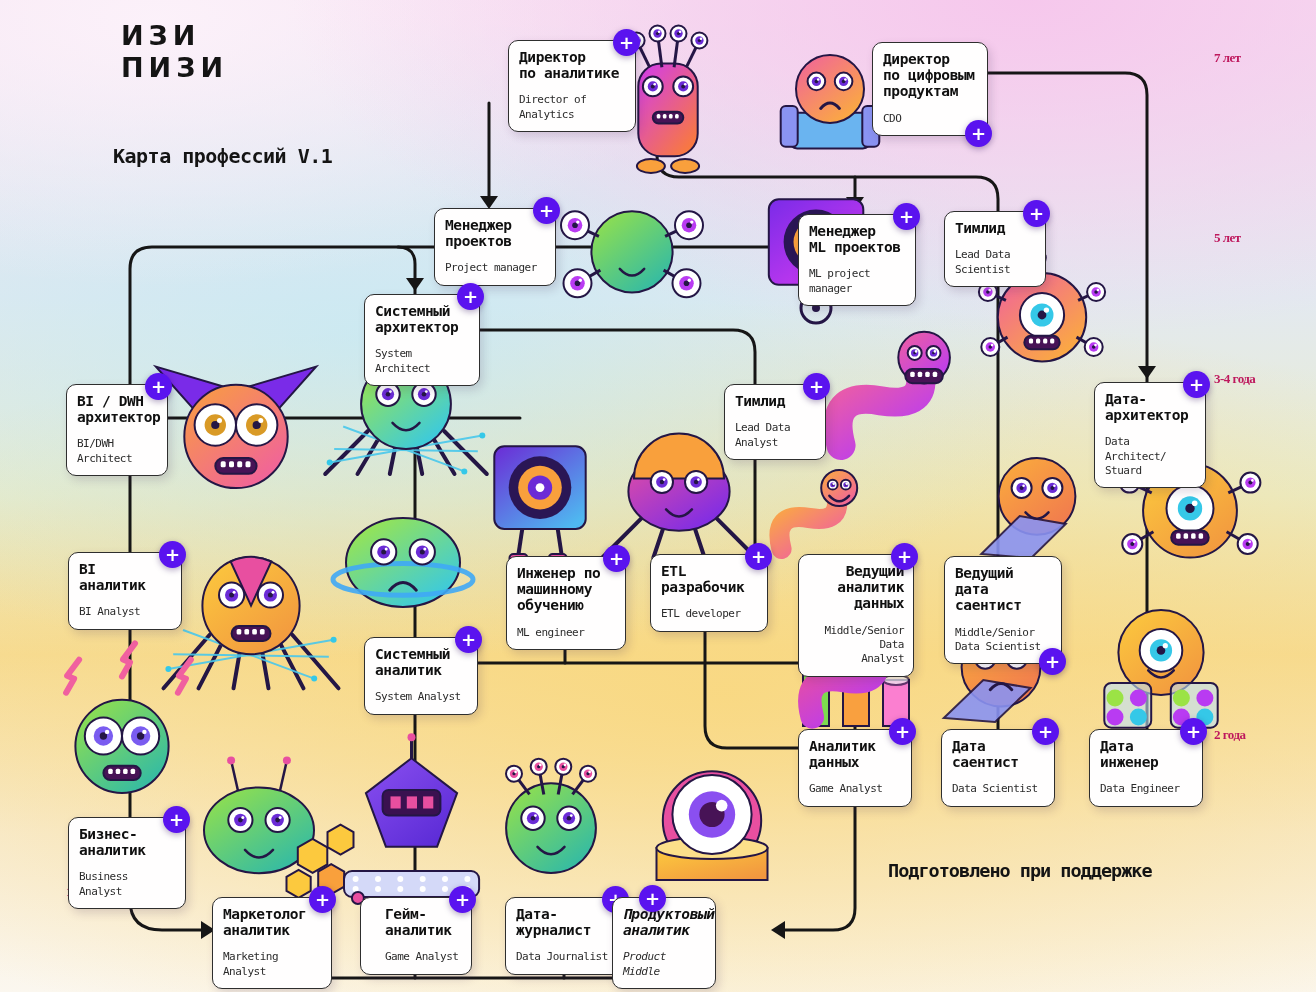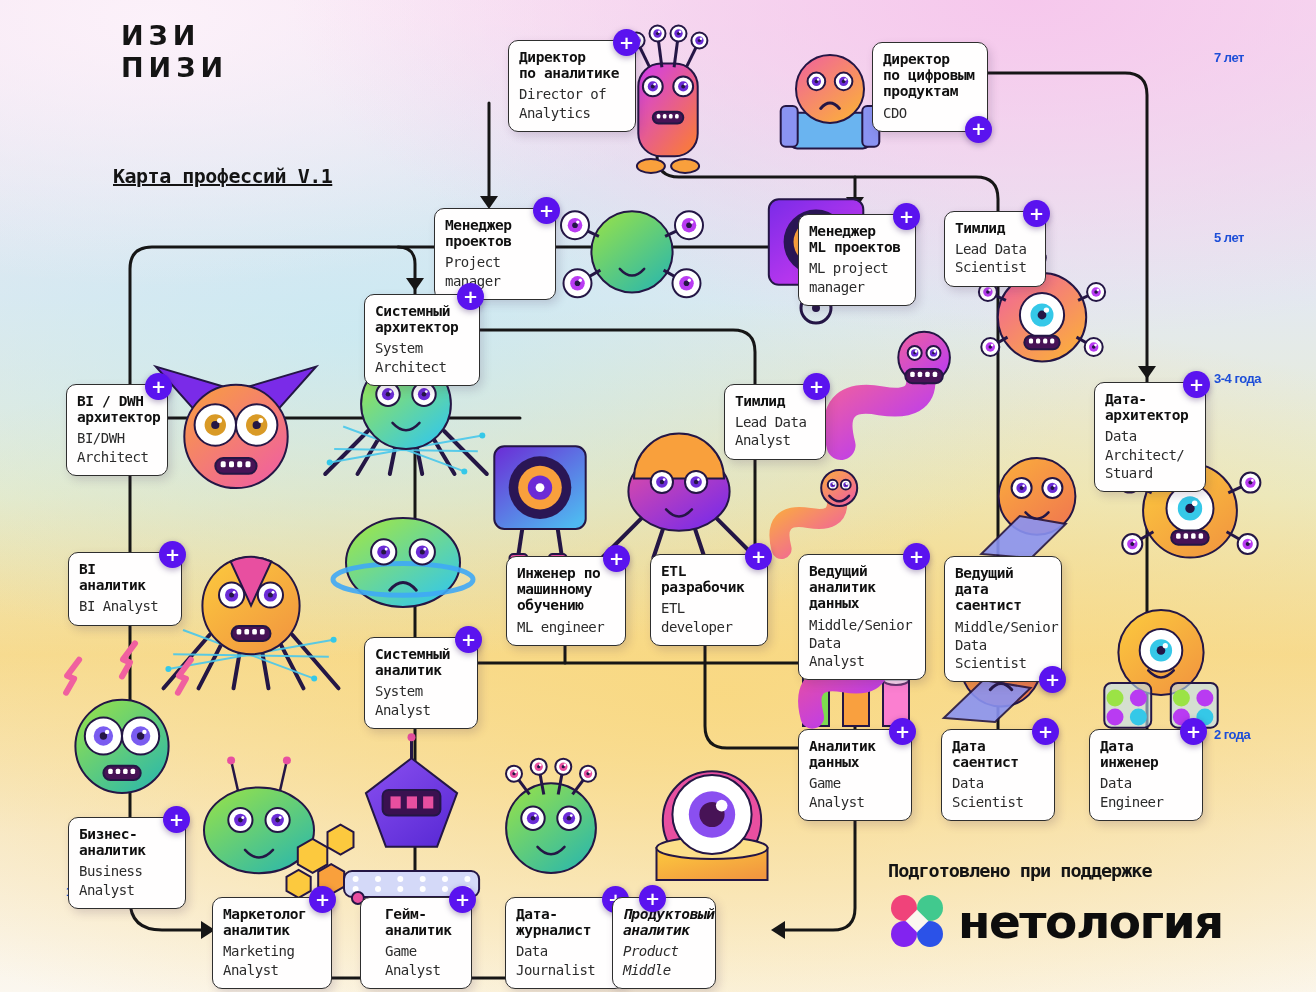--- a/index.html
+++ b/index.html
@@ -8,34 +8,34 @@
     font-family:"DejaVu Sans","Liberation Sans",sans-serif;
     background:
       radial-gradient(90% 55% at 78% 0%, rgba(246,198,236,.95), rgba(246,198,236,0) 62%),
       radial-gradient(70% 45% at 12% 2%, rgba(252,242,250,.95), rgba(252,242,250,0) 60%),
       radial-gradient(85% 50% at 28% 34%, rgba(198,233,243,.8), rgba(198,233,243,0) 65%),
       radial-gradient(110% 55% at 55% 70%, rgba(249,216,128,.9), rgba(249,216,128,0) 72%),
       linear-gradient(180deg,#f6e3f2 0%,#e3e9f0 30%,#e9edcd 50%,#f6dc96 66%,#f8edd6 84%,#fbf7ef 100%);
   }
   #lines{position:absolute;left:0;top:0;z-index:5;}
   .monster{position:absolute;z-index:10;overflow:visible;}
-  .tl-label{position:absolute;z-index:15;font-family:Liberation Sans, sans-serif;
-    font-weight:700;font-size:13px;color:#1d4ed8;letter-spacing:-0.5px;white-space:nowrap;}
+  .tl-label{position:absolute;z-index:15;font-family:Liberation Serif, serif;
+    font-weight:700;font-size:13px;color:#be185d;letter-spacing:-0.5px;white-space:nowrap;}
   #header{position:absolute;left:113px;top:20px;z-index:20;}
   #logo{font-weight:800;font-size:27px;line-height:1.18;letter-spacing:5px;color:#141414;white-space:pre-line;margin-left:8px;}
   #map-subtitle{font-family:"DejaVu Sans Mono","Liberation Mono",monospace;font-weight:700;font-size:20px;
-    letter-spacing:-0.5px;color:#141414;margin-top:80px;text-decoration:underline;}
+    letter-spacing:-0.5px;color:#141414;margin-top:60px;}
   #map-title{font-weight:800;font-size:40px;line-height:1.02;letter-spacing:-0.5px;color:#141414;
     white-space:pre-line;margin-top:6px;}
   .card{position:absolute;background:#fffefe;border:1.6px solid #2e2e2e;border-radius:10px;
     padding:8px 9px 9px 10px;box-shadow:3px 4px 10px rgba(70,45,90,.18);z-index:30;box-sizing:border-box;cursor:pointer;}
   .card .t{font-family:"DejaVu Sans Mono","Liberation Mono",monospace;font-weight:700;font-size:14.5px;
     line-height:1.12;letter-spacing:-0.4px;color:#101010;white-space:pre-line;}
-  .card .s{font-family:"DejaVu Sans Mono","Liberation Mono",monospace;font-size:14px;line-height:1.3;
-    letter-spacing:-0.5px;color:#2b2b2b;margin-top:4px;white-space:pre-line;}
+  .card .s{font-family:"DejaVu Sans Mono","Liberation Mono",monospace;font-size:11px;line-height:1.3;
+    letter-spacing:-0.5px;color:#2b2b2b;margin-top:12px;white-space:pre-line;}
   .plus{position:absolute;width:27px;height:27px;border-radius:50%;display:flex;align-items:center;
     justify-content:center;color:#fff;font-weight:700;font-size:18px;line-height:1;
     box-shadow:0 2px 6px rgba(40,10,90,.35);cursor:pointer;z-index:31;}
   .plus.tr{top:-12px;right:-5px;}
   .plus.br{bottom:-12px;right:-5px;}
   .plus.tl{top:-13px;left:26px;}
   #footer{position:absolute;left:888px;top:860px;z-index:25;}
   #supported-by{font-family:"DejaVu Sans Mono","Liberation Mono",monospace;font-weight:700;font-size:18.5px;
     letter-spacing:-1px;color:#141414;white-space:nowrap;}
   #brand-row{display:flex;align-items:center;gap:13px;margin-top:12px;}
@@ -794,21 +794,21 @@
       </div>
     </div>
     <div class="card" style="left: 650px; top: 554px; width: 118px;">
       <div class="t">ETL
 разрабочик</div>
       <div class="s">ETL developer</div>
       <div class="plus tr" style="background: rgb(90, 19, 239);">
         <span>+</span>
       </div>
     </div>
-    <div class="card" style="left: 798px; top: 554px; width: 128px;">
+    <div class="card" style="left: 798px; top: 554px; width: 116px; text-align: right;">
       <div class="t">Ведущий
 аналитик
 данных</div>
       <div class="s">Middle/Senior Data
 Analyst</div>
       <div class="plus tr" style="background: rgb(90, 19, 239);">
         <span>+</span>
       </div>
     </div>
     <div class="card" style="left: 944px; top: 556px; width: 118px;">
@@ -889,23 +889,13 @@
 аналитик</div>
       <div class="s">Product Middle</div>
       <div class="plus tl" style="background: rgb(90, 19, 239);">
         <span>+</span>
       </div>
     </div>
   </div>
 
 <div id="footer">
   <div id="supported-by">Подготовлено при поддержке</div>
-  <div id="brand-row">
-    <svg width="57" height="57" viewBox="0 0 57 57">
-      <circle cx="16" cy="15" r="13" fill="#F0437A"></circle>
-      <circle cx="42" cy="15" r="13" fill="#41C98E"></circle>
-      <circle cx="16" cy="41" r="13" fill="#8223F0"></circle>
-      <circle cx="42" cy="41" r="13" fill="#2B52E8"></circle>
-      <rect x="21" y="20" width="16" height="16" fill="#fbf7ef" transform="rotate(45 29 28)"></rect>
-    </svg>
-    <span id="brand-name">нетология</span>
-  </div>
 </div>
 
 </body></html>

